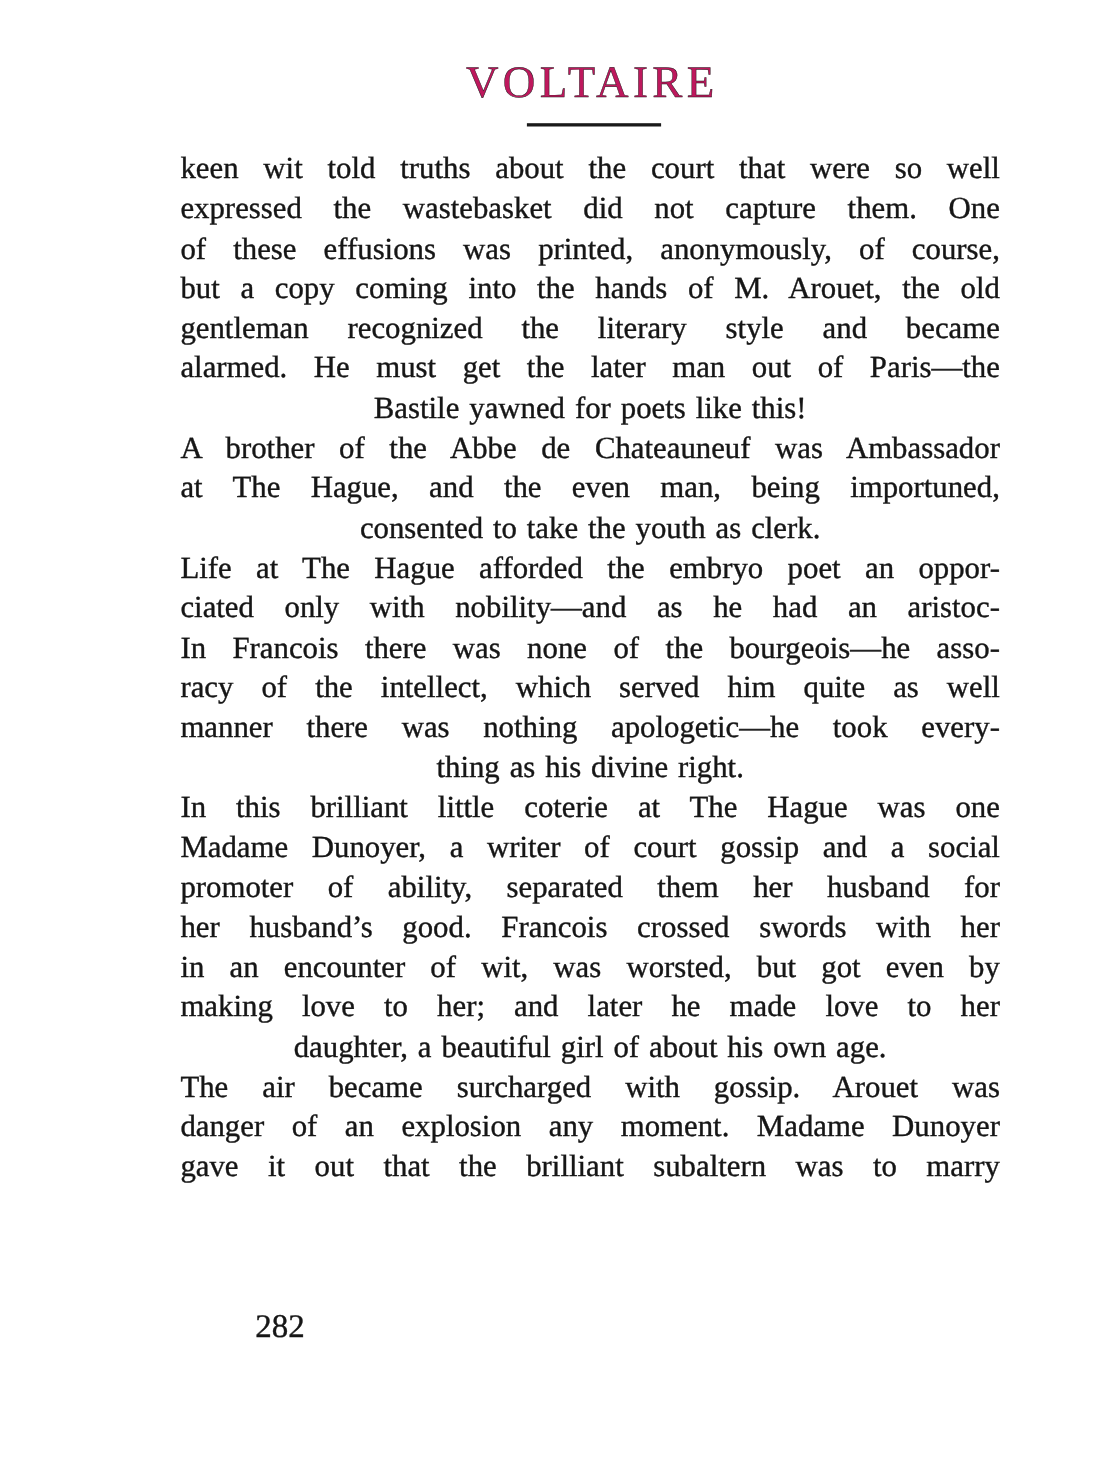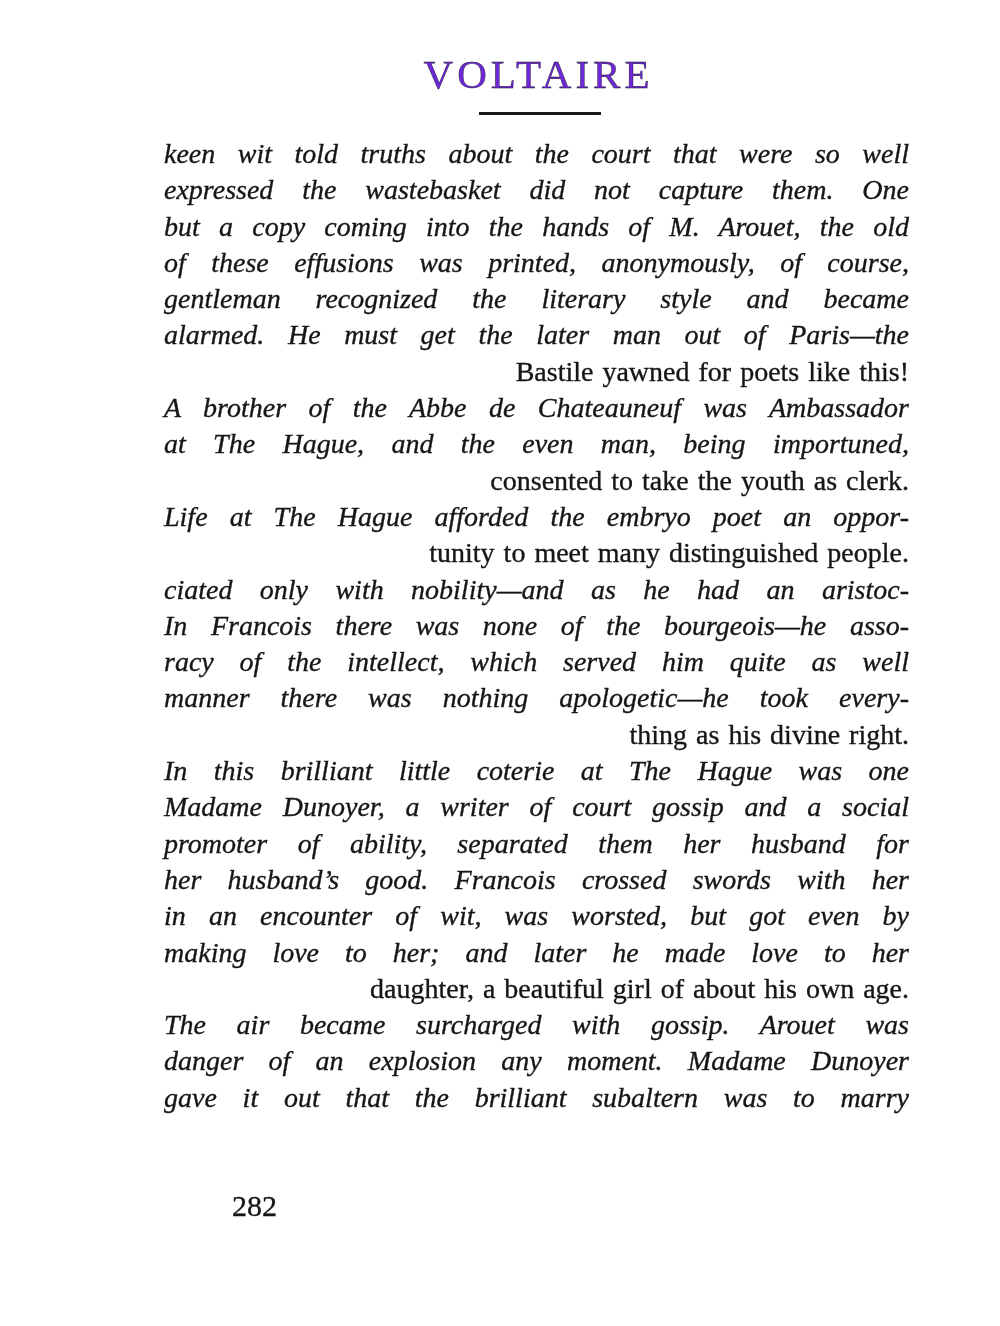--- a/index.html
+++ b/index.html
@@ -21,21 +21,21 @@
     top: 54px;
     left: 164px;
     width: 745px;
     margin: 0;
     text-align: center;
     font-size: 41px;
     font-weight: normal;
     letter-spacing: 4px;
     text-indent: 4px;
     line-height: 41px;
-    color: #6d28d9;
+    color: #be185d;
     -webkit-text-stroke: 0.4px #141414;
   }
   .title-rule {
     position: absolute;
     top: 112px;
     left: 479px;
     width: 122px;
     height: 3px;
     background: #1a1a1a;
   }
@@ -44,27 +44,26 @@
     top: 136px;
     left: 164px;
     width: 745px;
     font-size: 28px;
     line-height: 36.3px;
     word-spacing: 2px;
     color: #161616;
     -webkit-text-stroke: 0.35px #161616;
   }
   .line {
-    text-align: right;
+    text-align: center;
     white-space: normal;
   }
   .line.just {
     text-align: justify;
     text-align-last: justify;
-    font-style: italic;
   }
   .page-number {
     position: absolute;
     top: 1141px;
     left: 232px;
     font-size: 30px;
     line-height: 34px;
     color: #161616;
     margin-top: 48px;
     -webkit-text-stroke: 0.35px #161616;
@@ -74,30 +73,29 @@
 <body>
 
 <div class="page">
   <h1 class="page-title">VOLTAIRE</h1>
 
   <div class="title-rule"></div>
 
   <div class="body-text">
       <div class="line just">keen wit told truths about the court that were so well</div>
       <div class="line just">expressed the wastebasket did not capture them. One</div>
+      <div class="line just">of these effusions was printed, anonymously, of course,</div>
       <div class="line just">but a copy coming into the hands of M. Arouet, the old</div>
-      <div class="line just">of these effusions was printed, anonymously, of course,</div>
       <div class="line just">gentleman recognized the literary style and became</div>
       <div class="line just">alarmed. He must get the later man out of Paris—the</div>
       <div class="line">Bastile yawned for poets like this!</div>
       <div class="line just">A brother of the Abbe de Chateauneuf was Ambassador</div>
       <div class="line just">at The Hague, and the even man, being importuned,</div>
       <div class="line">consented to take the youth as clerk.</div>
       <div class="line just">Life at The Hague afforded the embryo poet an oppor-</div>
-      <div class="line">tunity to meet many distinguished people.</div>
       <div class="line just">ciated only with nobility—and as he had an aristoc-</div>
       <div class="line just">In Francois there was none of the bourgeois—he asso-</div>
       <div class="line just">racy of the intellect, which served him quite as well</div>
       <div class="line just">manner there was nothing apologetic—he took every-</div>
       <div class="line">thing as his divine right.</div>
       <div class="line just">In this brilliant little coterie at The Hague was one</div>
       <div class="line just">Madame Dunoyer, a writer of court gossip and a social</div>
       <div class="line just">promoter of ability, separated them her husband for</div>
       <div class="line just">her husband’s good. Francois crossed swords with her</div>
       <div class="line just">in an encounter of wit, was worsted, but got even by</div>

